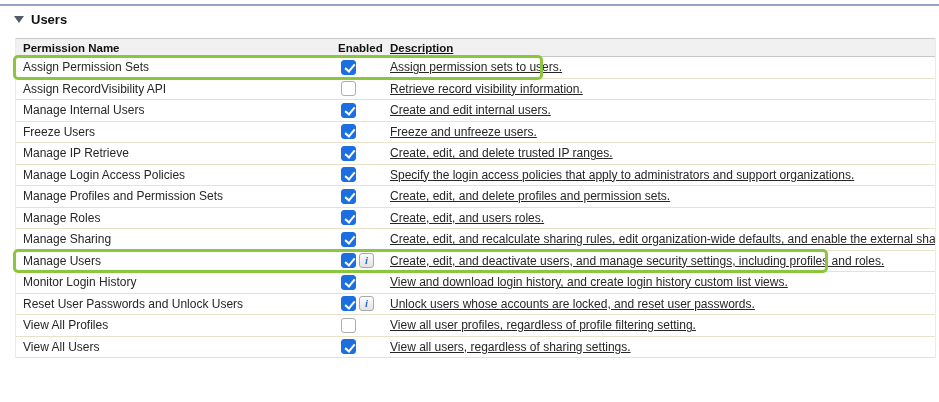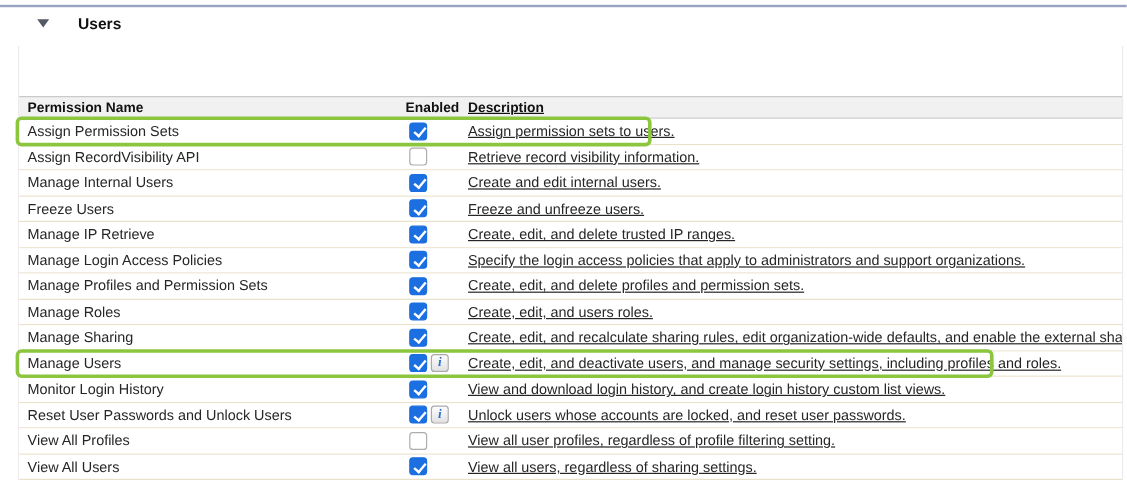--- a/index.html
+++ b/index.html
@@ -3,32 +3,32 @@
 <meta charset="utf-8">
 <style>
   * { margin:0; padding:0; box-sizing:border-box; }
   html,body { width:939px; height:402px; background:#ffffff; overflow:hidden;
               font-family:"Liberation Sans", sans-serif; }
   .page { position:relative; width:939px; height:402px; background:#fff; }
 
   .top-rule { position:absolute; top:4px; left:0; width:939px; height:2px;
               background:var(--top-rule,#98a2c2); }
 
-  .section-header { position:absolute; top:12px; left:31px; display:flex;
-                    align-items:center; gap:24px; }
+  .section-header { position:absolute; top:12px; left:14px; display:flex;
+                    align-items:center; gap:7px; }
   .tri { display:inline-block; width:0; height:0;
          border-left:5px solid transparent; border-right:5px solid transparent;
          border-top:7px solid #555a66; cursor:pointer; }
   .section-title { font-size:13px; font-weight:bold; color:#111; }
 
   .ptable { position:absolute; left:15px; top:38px; width:921px;
             border-left:1px solid #ececec; border-right:1px solid #ececec; }
   .thead { display:flex; align-items:center; height:19px; background:#f1f1f1;
            border-top:1px solid #c9c9c9; border-bottom:1px solid #c9c9c9;
-           font-size:11.5px; font-weight:bold; color:#111;margin-top:42px; }
+           font-size:11.5px; font-weight:bold; color:#111; }
   .c-name   { width:322px; padding-left:7px; white-space:nowrap; overflow:hidden; }
   .c-enabled{ width:47px;  white-space:nowrap; display:flex; align-items:center; }
   .c-desc   { flex:1; padding-left:5px; white-space:nowrap; overflow:hidden;text-decoration:underline; }
 
   .row { position:relative; display:flex; align-items:center; height:21.5px;
          border-bottom:1px solid var(--row-divider,#e9e2c9);
          font-size:12px; color:#262626; background:#fff; }
   .row .c-enabled { padding-left:3px; gap:3px; }
 
   .checkbox { width:15px; height:15px; border:1px solid #adadad; border-radius:3px;

